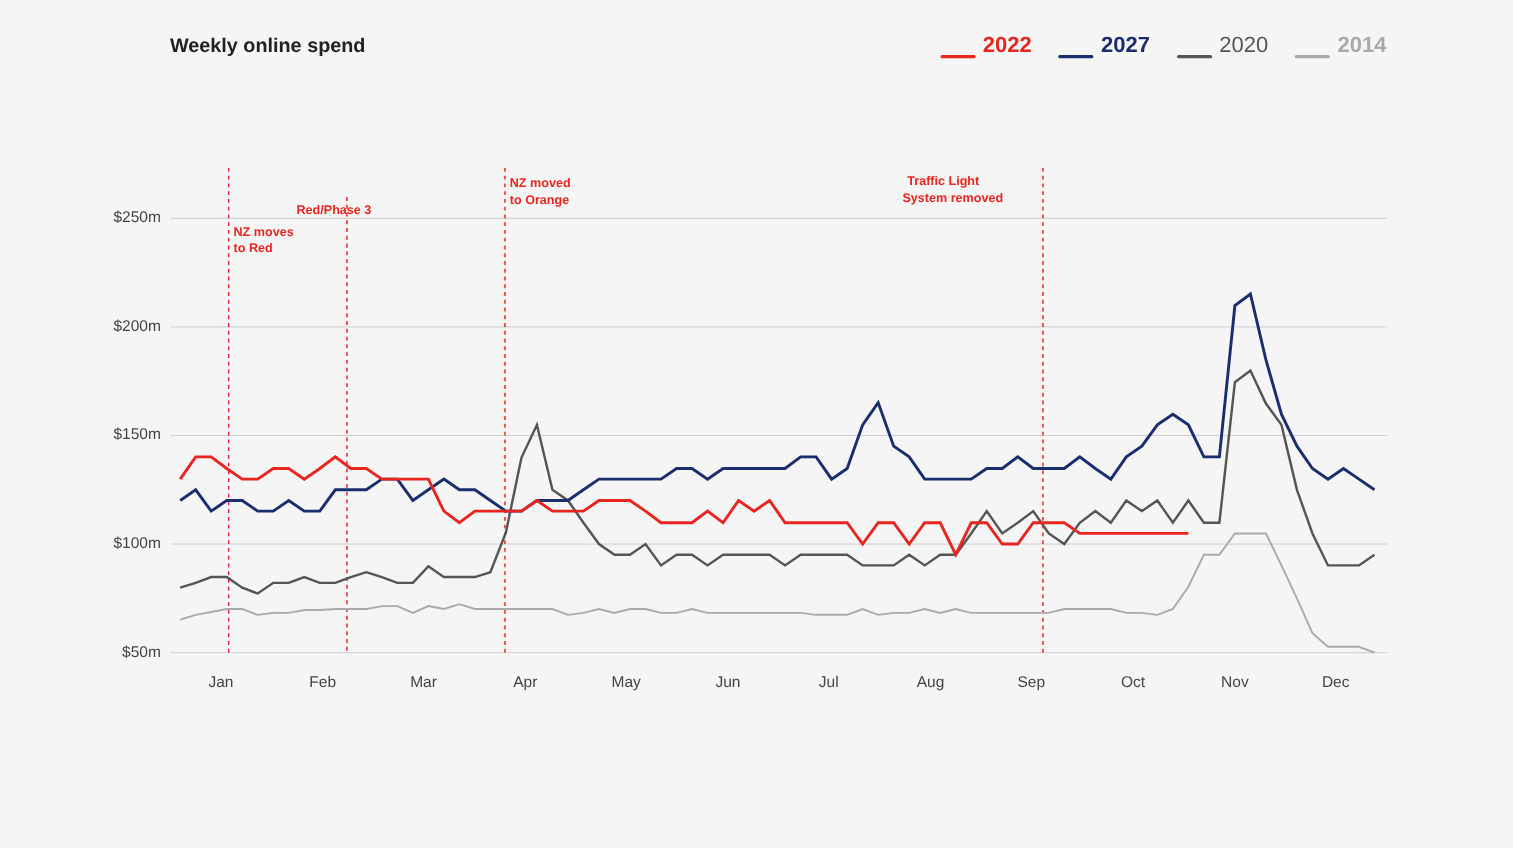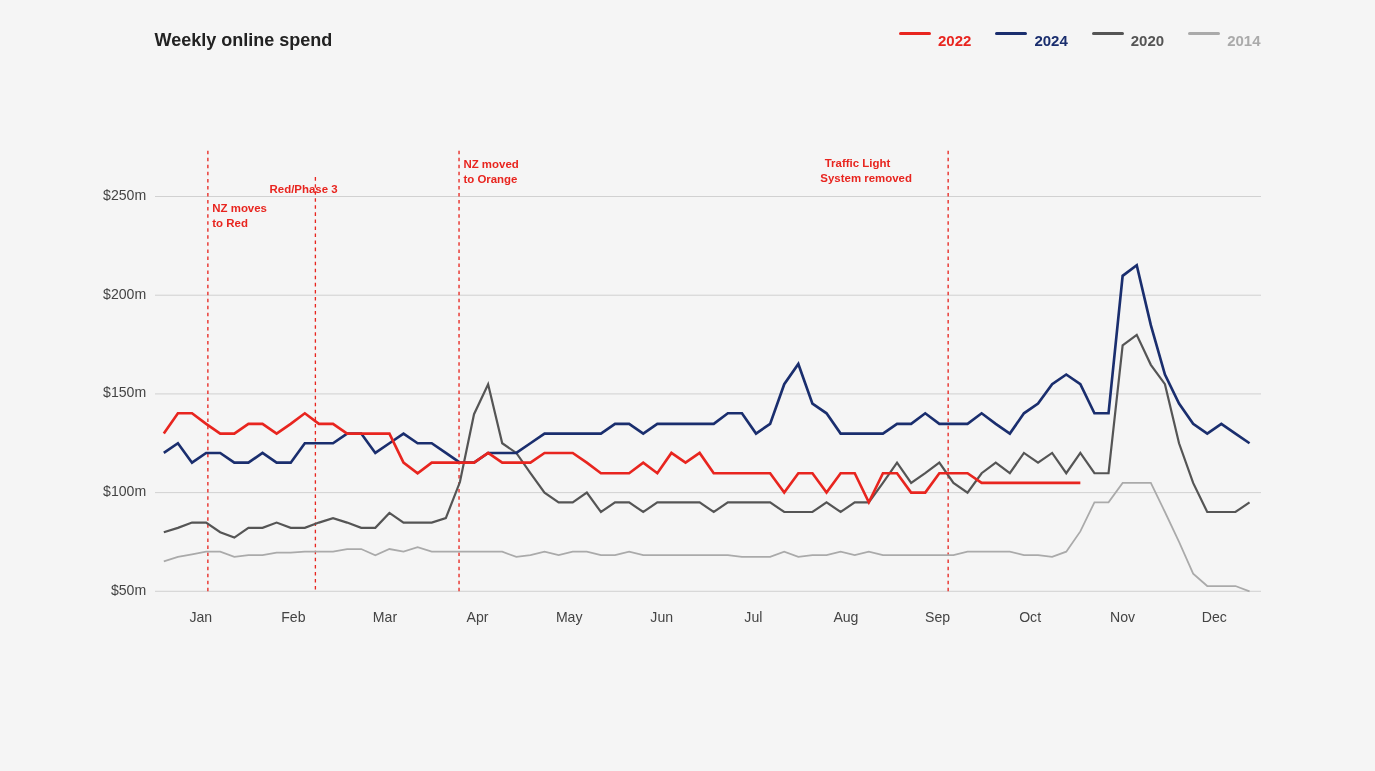--- a/index.html
+++ b/index.html
@@ -30,23 +30,23 @@
       font-weight: bold;
       color: #222;
     }
     .legend {
       display: flex;
       align-items: center;
       gap: 24px;
     }
     .legend-item {
       display: flex;
-      align-items: flex-start;
+      align-items: flex-end;
       gap: 7px;
-      font-size: 15px;
+      font-size: 20px;
     }
     .legend-line {
       width: 32px;
       height: 3px;
       border-radius: 2px;
     }
     .chart-area {
       position: relative;
       width: 100%;
       height: 620px;
@@ -63,25 +63,25 @@
 <div class="chart-container">
   <div class="chart-header">
     <span class="chart-title">Weekly online spend</span>
     <div class="legend">
       <div class="legend-item">
         <div class="legend-line" style="background:#e8251f;"></div>
         <span style="color:#e8251f;font-weight:bold;">2022</span>
       </div>
       <div class="legend-item">
         <div class="legend-line" style="background:#1a2e6e;"></div>
-        <span style="color:#1a2e6e;font-weight:bold;">2024</span>
+        <span style="color:#1a2e6e;font-weight:bold;">2027</span>
       </div>
       <div class="legend-item">
         <div class="legend-line" style="background:#555555;"></div>
-        <span style="color:#555555;font-weight:bold;">2020</span>
+        <span style="color:#555555;font-weight:normal;">2020</span>
       </div>
       <div class="legend-item">
         <div class="legend-line" style="background:#aaaaaa;"></div>
         <span style="color:#aaaaaa;font-weight:bold;">2014</span>
       </div>
     </div>
   </div>
 
   <div class="chart-area">
     <svg class="main-chart" viewBox="0 0 1255 620">

